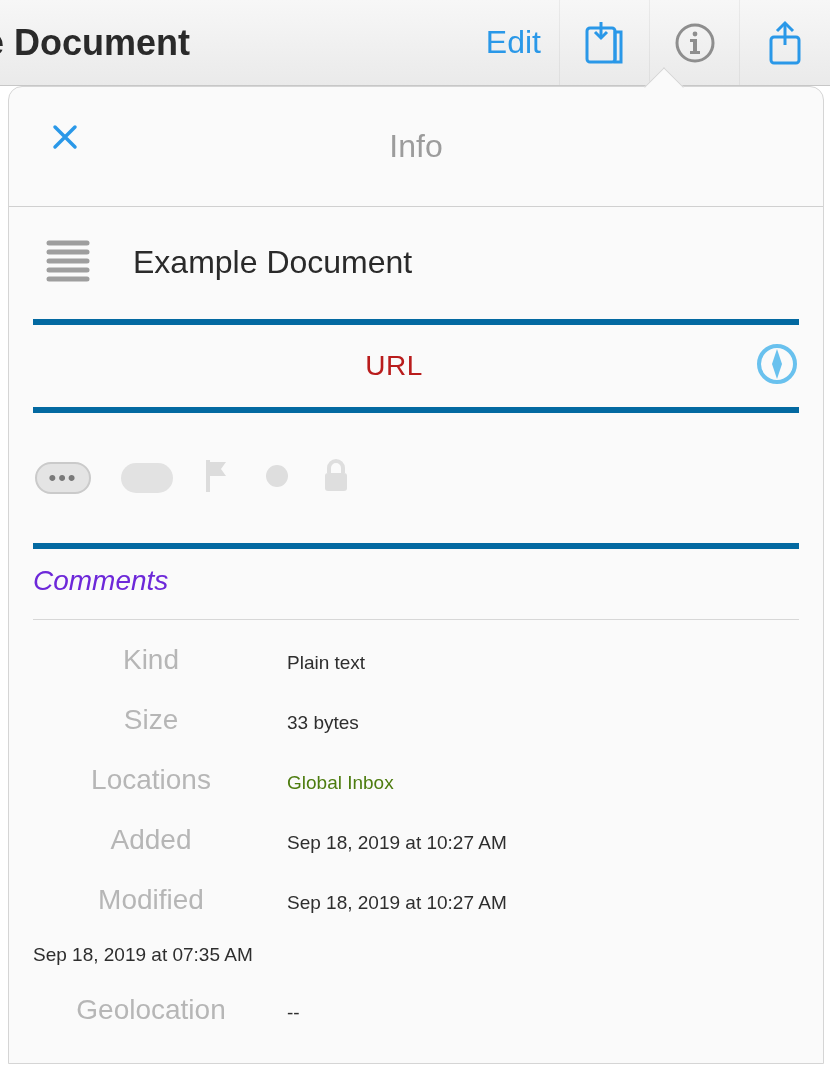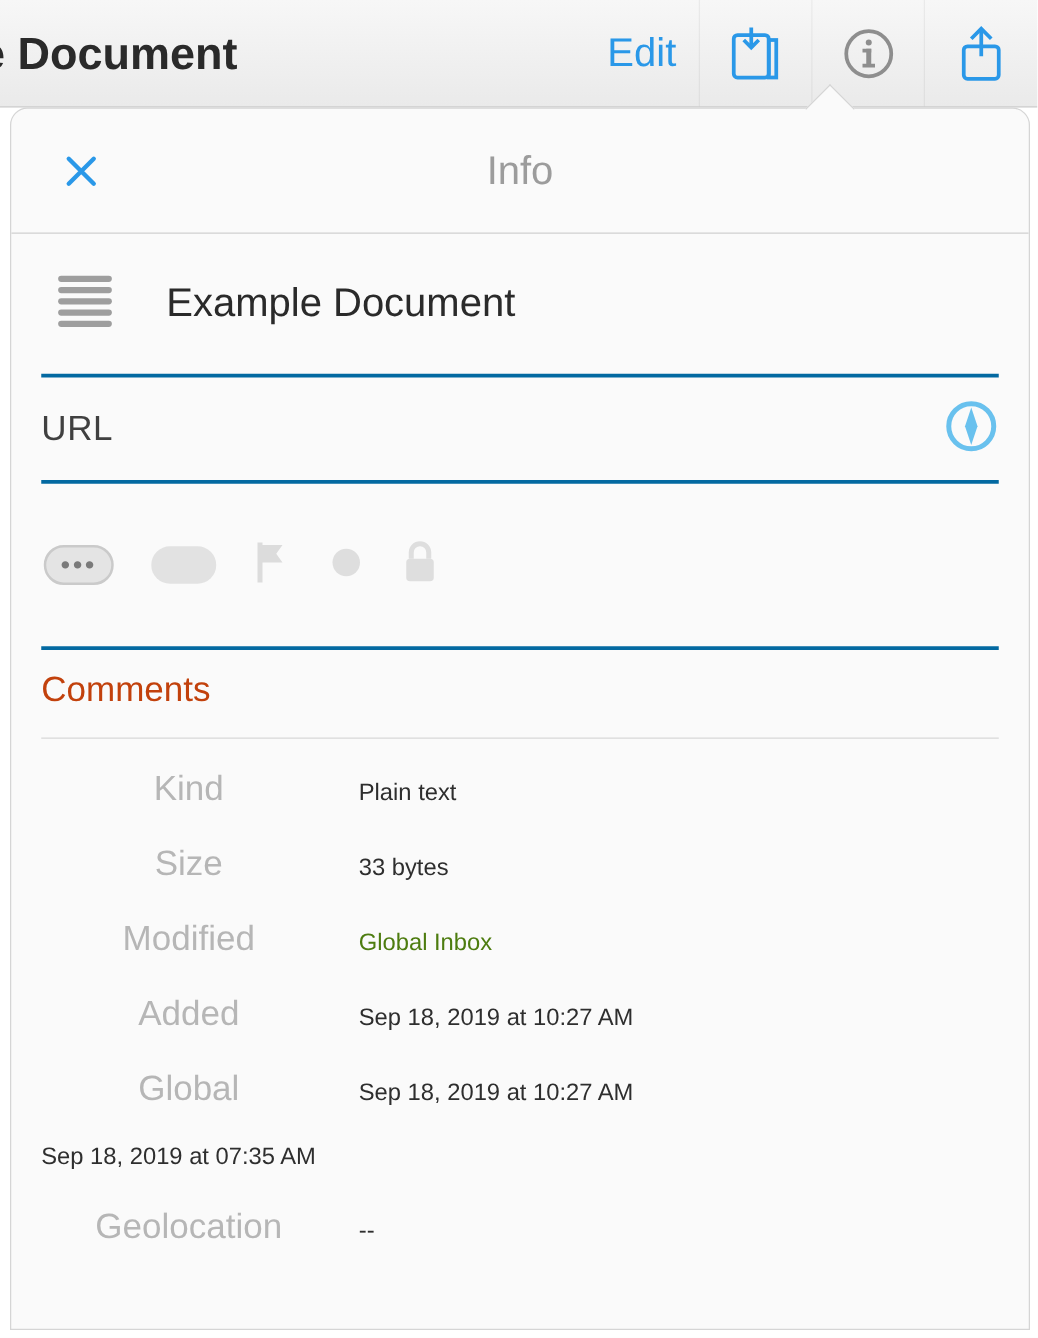--- a/index.html
+++ b/index.html
@@ -70,21 +70,21 @@
     bottom: 6px;
     background: #fafafa;
     border: 1px solid #d5d5d5;
     border-top-left-radius: 14px;
     border-top-right-radius: 14px;
     z-index: 1;
     overflow: hidden;
   }
 
   .pop-header {
-    height: 100px;
+    height: 120px;
     position: relative;
     display: flex;
     align-items: center;
     justify-content: center;
     border-bottom: 1px solid #d0d0d0;
   }
   .pop-close {
     position: absolute;
     left: 34px;
     top: 30px;
@@ -99,21 +99,21 @@
     font-weight: 400;
   }
   .pop-title {
     font-size: 32px;
     color: #9c9c9c;
     font-weight: 400;
   }
 
   
   .section {
-    border-bottom: 3px solid #0369a1;
+    border-bottom: 6px solid #0369a1;
     margin: 0 24px;
   }
   .doc-row {
     display: flex;
     align-items: center;
     padding: 26px 0 28px 0;
   }
   .doc-icon {
     width: 58px; height: 58px;
     margin-left: 6px;
@@ -125,36 +125,38 @@
   }
 
   .url-row {
     display: flex;
     align-items: center;
     height: 82px;
     padding: 0;
   }
   .url-label {
     font-size: 28px;
-    color: #404040;
+    color: #b91c1c;
     flex: 1 1 auto;
     letter-spacing: .5px;
+    text-align: center;
   }
 
   .tags-row {
     display: flex;
     align-items: center;
     gap: 30px;
     height: 130px;
     padding-left: 2px;
   }
   .comments-label {
     font-size: 28px;
-    color: #c2410c;
+    color: #6d28d9;
     padding: 16px 0 22px 0;
+    font-style: italic;
   }
 
   
   .meta {
     padding: 10px 24px 0 24px;
   }
   .meta-row {
     display: flex;
     align-items: baseline;
     padding: 14px 0;
@@ -311,29 +313,29 @@
   <div class="meta">
     <div class="meta-row">
       <div class="meta-key">Kind</div>
       <div class="meta-val">Plain text</div>
     </div>
     <div class="meta-row">
       <div class="meta-key">Size</div>
       <div class="meta-val">33 bytes</div>
     </div>
     <div class="meta-row">
-      <div class="meta-key">Modified</div>
+      <div class="meta-key">Locations</div>
       <div class="meta-val link">Global Inbox</div>
     </div>
     <div class="meta-row">
       <div class="meta-key">Added</div>
       <div class="meta-val">Sep 18, 2019 at 10:27 AM</div>
     </div>
     <div class="meta-row">
-      <div class="meta-key">Global</div>
+      <div class="meta-key">Modified</div>
       <div class="meta-val">Sep 18, 2019 at 10:27 AM</div>
     </div>
     <div class="meta-row">
       <div class="meta-val">Sep 18, 2019 at 07:35 AM</div>
     </div>
     <div class="meta-row">
       <div class="meta-key">Geolocation</div>
       <div class="meta-val">--</div>
     </div>
   </div>

